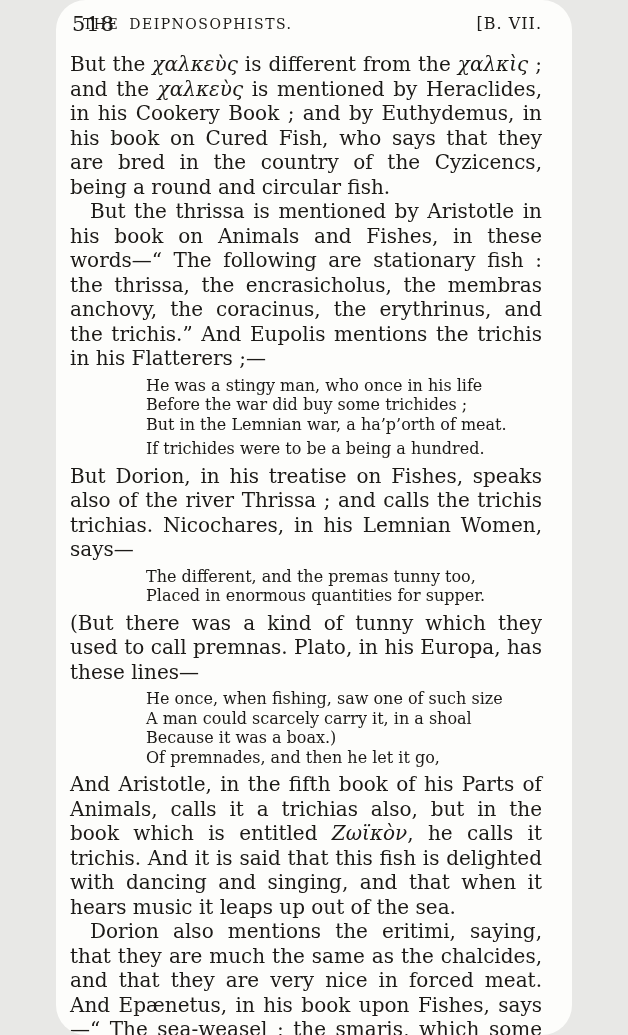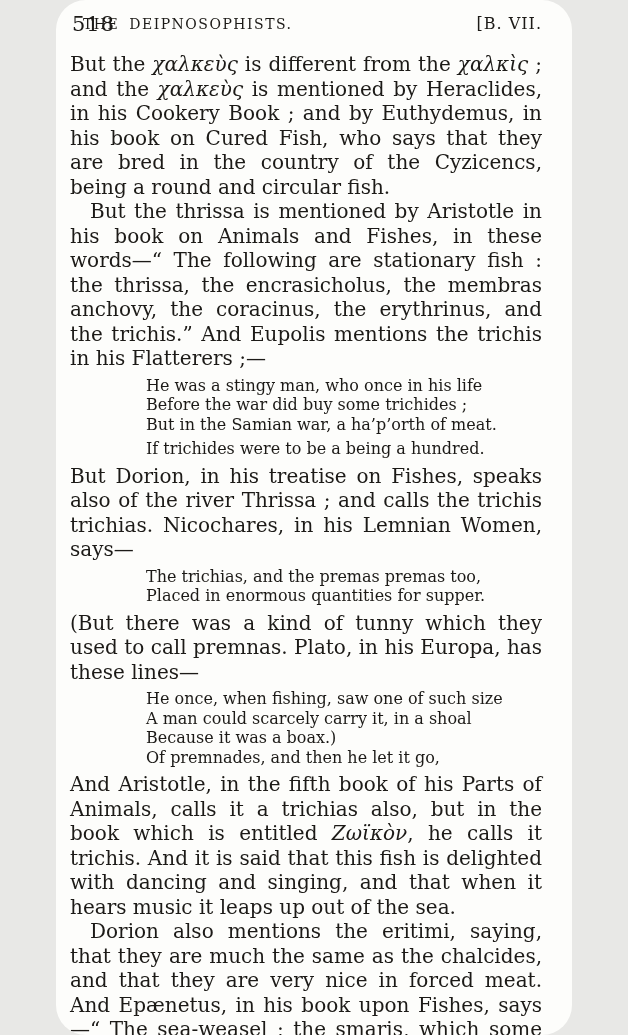--- a/index.html
+++ b/index.html
@@ -68,28 +68,28 @@
     <span class="page-number">518</span>
     <span class="running-title">THE DEIPNOSOPHISTS.</span>
     <span class="book-ref">[B. VII.</span>
   </div>
   <main>
       <p class="para">But the <i>χαλκεὺς</i> is different from the <i>χαλκὶς</i> ; and the <i>χαλκεὺς</i> is mentioned by Heraclides, in his Cookery Book ; and by Euthydemus, in his book on Cured Fish, who says that they are bred in the country of the Cyzicencs, being a round and circular fish.</p>
       <p class="para indent">But the thrissa is mentioned by Aristotle in his book on Animals and Fishes, in these words—“ The following are stationary fish : the thrissa, the encrasicholus, the membras anchovy, the coracinus, the erythrinus, and the trichis.” And Eupolis mentions the trichis in his Flatterers ;—</p>
       <div class="verse">
         <div class="verse-line">He was a stingy man, who once in his life</div>
         <div class="verse-line">Before the war did buy some trichides ;</div>
-        <div class="verse-line">But in the Samian war, a ha’p’orth of meat.</div>
+        <div class="verse-line">But in the Lemnian war, a ha’p’orth of meat.</div>
       </div>
       <div class="verse">
         <div class="verse-line">If trichides were to be a being a hundred.</div>
       </div>
       <p class="para">But Dorion, in his treatise on Fishes, speaks also of the river Thrissa ; and calls the trichis trichias.  Nicochares, in his Lemnian Women, says—</p>
       <div class="verse">
-        <div class="verse-line">The trichias, and the premas premas too,</div>
+        <div class="verse-line">The different, and the premas tunny too,</div>
         <div class="verse-line">Placed in enormous quantities for supper.</div>
       </div>
       <p class="para">(But there was a kind of tunny which they used to call premnas.  Plato, in his Europa, has these lines—</p>
       <div class="verse">
         <div class="verse-line">He once, when fishing, saw one of such size</div>
         <div class="verse-line">A man could scarcely carry it, in a shoal</div>
         <div class="verse-line">Because it was a boax.)</div>
         <div class="verse-line">Of premnades, and then he let it go,</div>
       </div>
       <p class="para">And Aristotle, in the fifth book of his Parts of Animals, calls it a trichias also, but in the book which is entitled <i>Ζωϊκὸν</i>, he calls it trichis.  And it is said that this fish is delighted with dancing and singing, and that when it hears music it leaps up out of the sea.</p>

